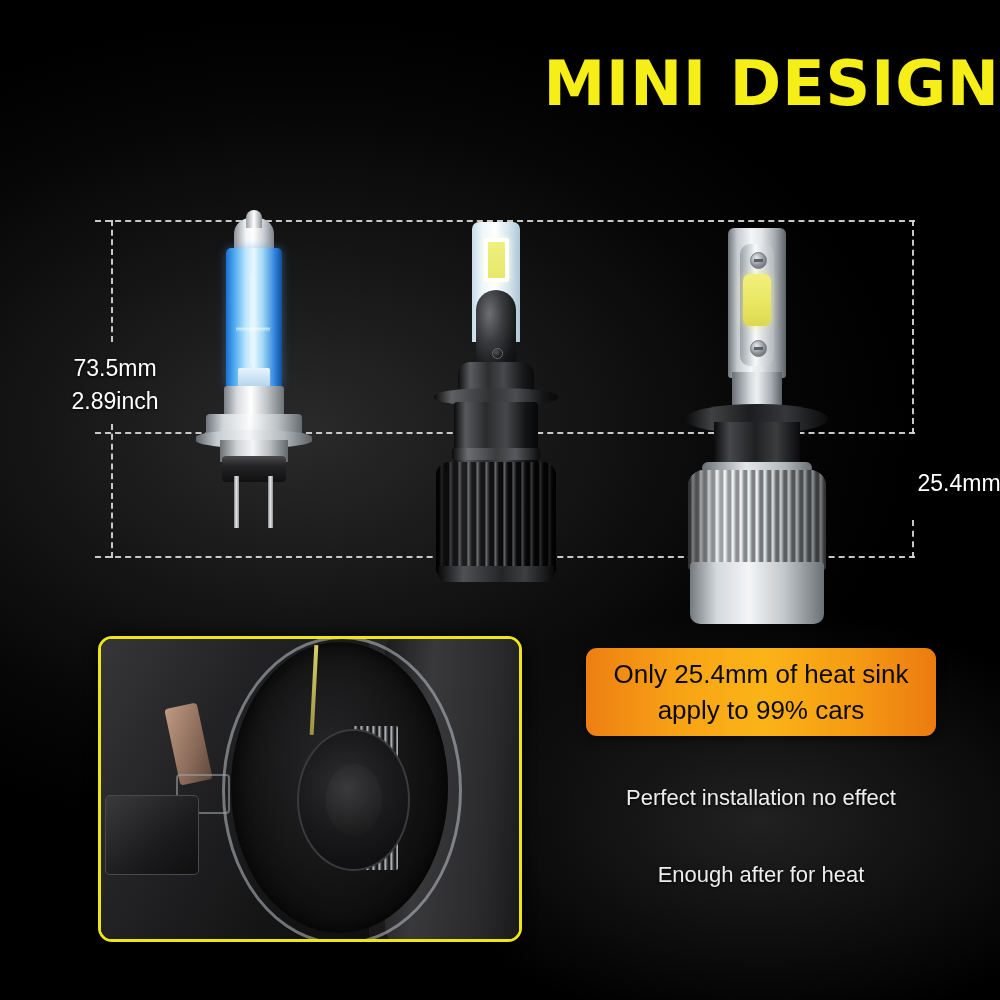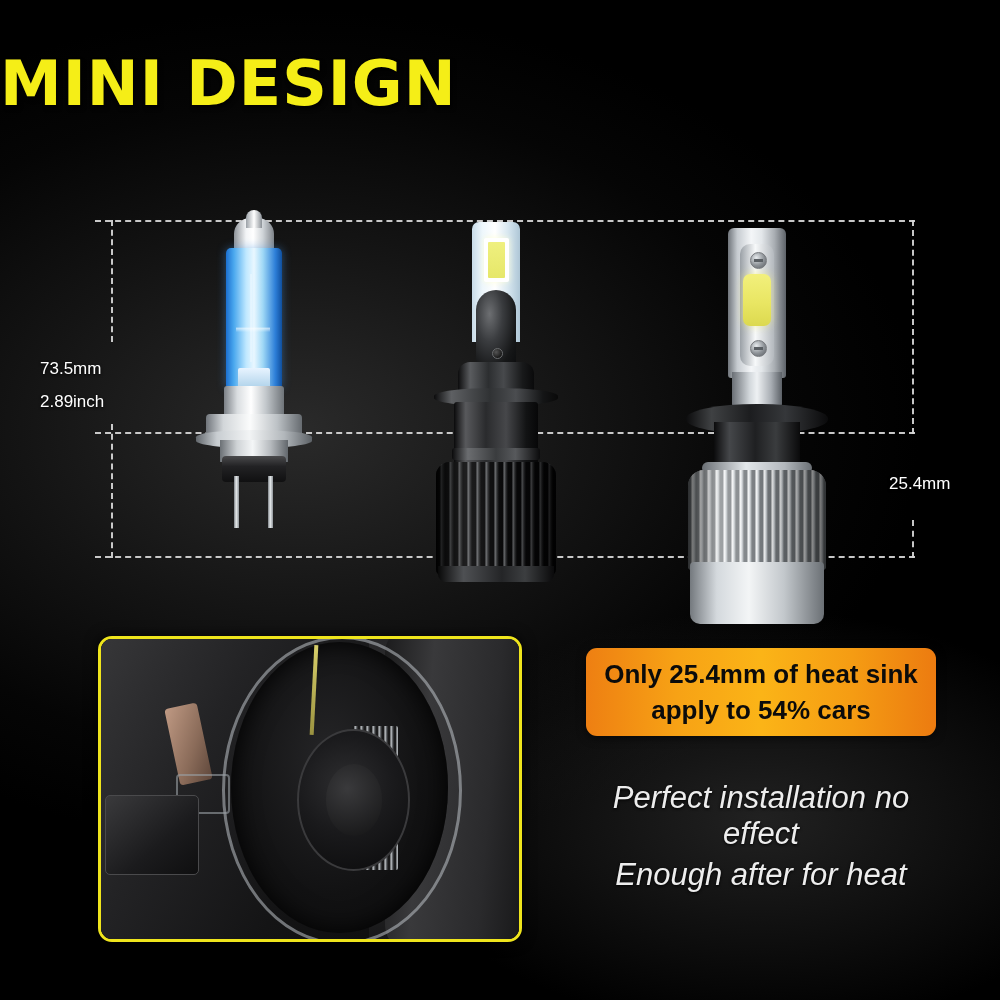--- a/index.html
+++ b/index.html
@@ -15,38 +15,38 @@
       #000;
   }
   #stage:before{
     content:"";position:absolute;inset:0;
     background:radial-gradient(ellipse 520px 300px at 760px 820px, rgba(60,60,60,.55) 0%, rgba(10,10,10,0) 70%);
     pointer-events:none;
   }
 
   
   .title{
-    position:absolute;left:0;right:0;top:47px;text-align:left;
+    position:absolute;left:0;right:0;top:47px;text-align:right;
     font-size:62px;font-weight:bold;letter-spacing:1px;
     color:#f5ee17;
     text-shadow:2px 3px 4px rgba(0,0,0,.85);
     font-family:"DejaVu Sans", sans-serif;
   }
   .subtitle{
     position:absolute;left:0;right:0;top:128px;text-align:center;
     font-size:33px;color:#dedede;font-weight:400;
     text-shadow:1px 2px 3px rgba(0,0,0,.8);
   }
 
   
   .hline{position:absolute;height:0;border-top:2px dashed #d8d8d8;opacity:.92;}
   .vline{position:absolute;width:0;border-left:2px dashed #d8d8d8;opacity:.92;}
 
   .dim{
-    position:absolute;color:#fff;font-size:17px;line-height:33px;
+    position:absolute;color:#fff;font-size:23px;line-height:33px;text-align:center;
     text-shadow:0 1px 3px #000;
   }
 
   
   .bulb{position:absolute;}
 
   
   .hal-glass{
     position:absolute;left:28px;top:30px;width:56px;height:140px;
     background:linear-gradient(90deg,#1b6fd0 0%,#4aa8ee 14%,#bfe8ff 36%,#e9f7ff 50%,#9fd8f6 66%,#2d7fd8 88%,#0f4f9e 100%);
@@ -296,29 +296,28 @@
 
   
   .banner{
     position:absolute;
     background:linear-gradient(90deg,#ee7f12 0%,#f7a215 26%,#fbb417 50%,#f59c13 76%,#ec7b10 100%);
     border-radius:11px;
     display:flex;align-items:center;justify-content:center;
     box-shadow:0 2px 10px rgba(0,0,0,.6);
   }
   .banner-text{
-    color:#0b0b0b;font-size:26px;line-height:36px;text-align:center;font-weight:700;
+    color:#0b0b0b;font-size:26px;line-height:36px;text-align:center;font-weight:400;
     padding:0 14px;
   }
 
   
   .copy{
-    position:absolute;color:#ededed;font-size:31px;line-height:36px;text-align:center;
+    position:absolute;color:#ededed;font-size:22px;line-height:36px;text-align:center;
     text-shadow:0 1px 3px #000;
-    font-style:italic;
   }
 </style>
 </head>
 <body>
 
 <div id="stage">
 
   <div class="title">MINI DESIGN</div>
 
   <div class="hline" style="left:95px;top:220px;width:820px;"></div>
@@ -388,21 +387,21 @@
     <div class="ph-heatsink"></div>
     <div class="ph-fan"></div>
     <div class="ph-brown"></div>
     <div class="ph-clip"></div>
     <div class="ph-conn"></div>
   </div>
 
   <div class="banner" style="left:586px;top:648px;width:350px;height:88px;">
     <div class="banner-text">
       <div>Only  25.4mm of heat sink</div>
-      <div>apply to 54% cars</div>
+      <div>apply to 99% cars</div>
     </div>
   </div>
 
   <div class="copy" style="left:586px;top:780px;width:350px;">
     <div>Perfect installation no effect</div>
   </div>
   <div class="copy" style="left:586px;top:857px;width:350px;">
     <div>Enough after for heat</div>
   </div>
 

